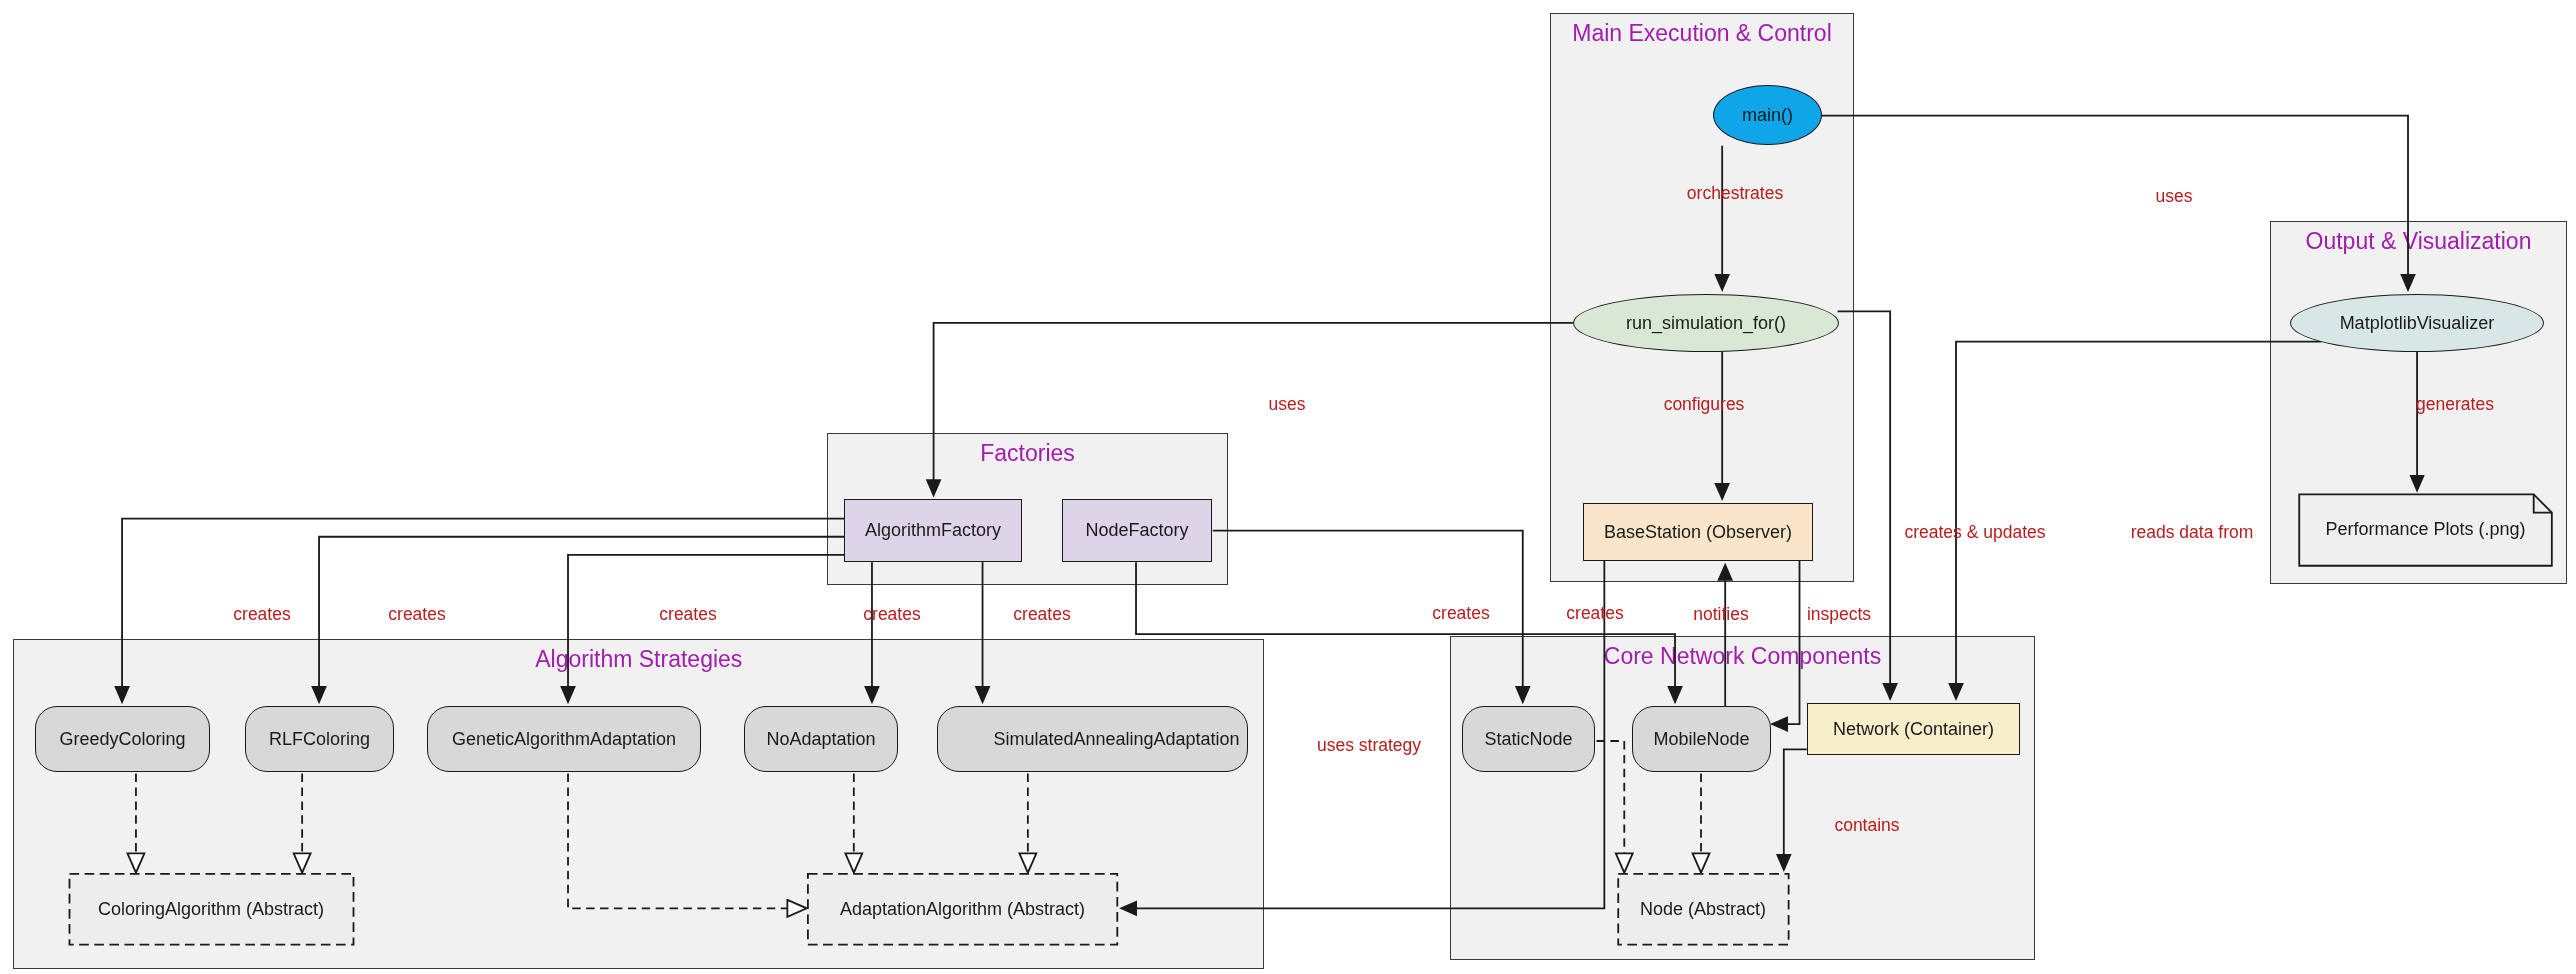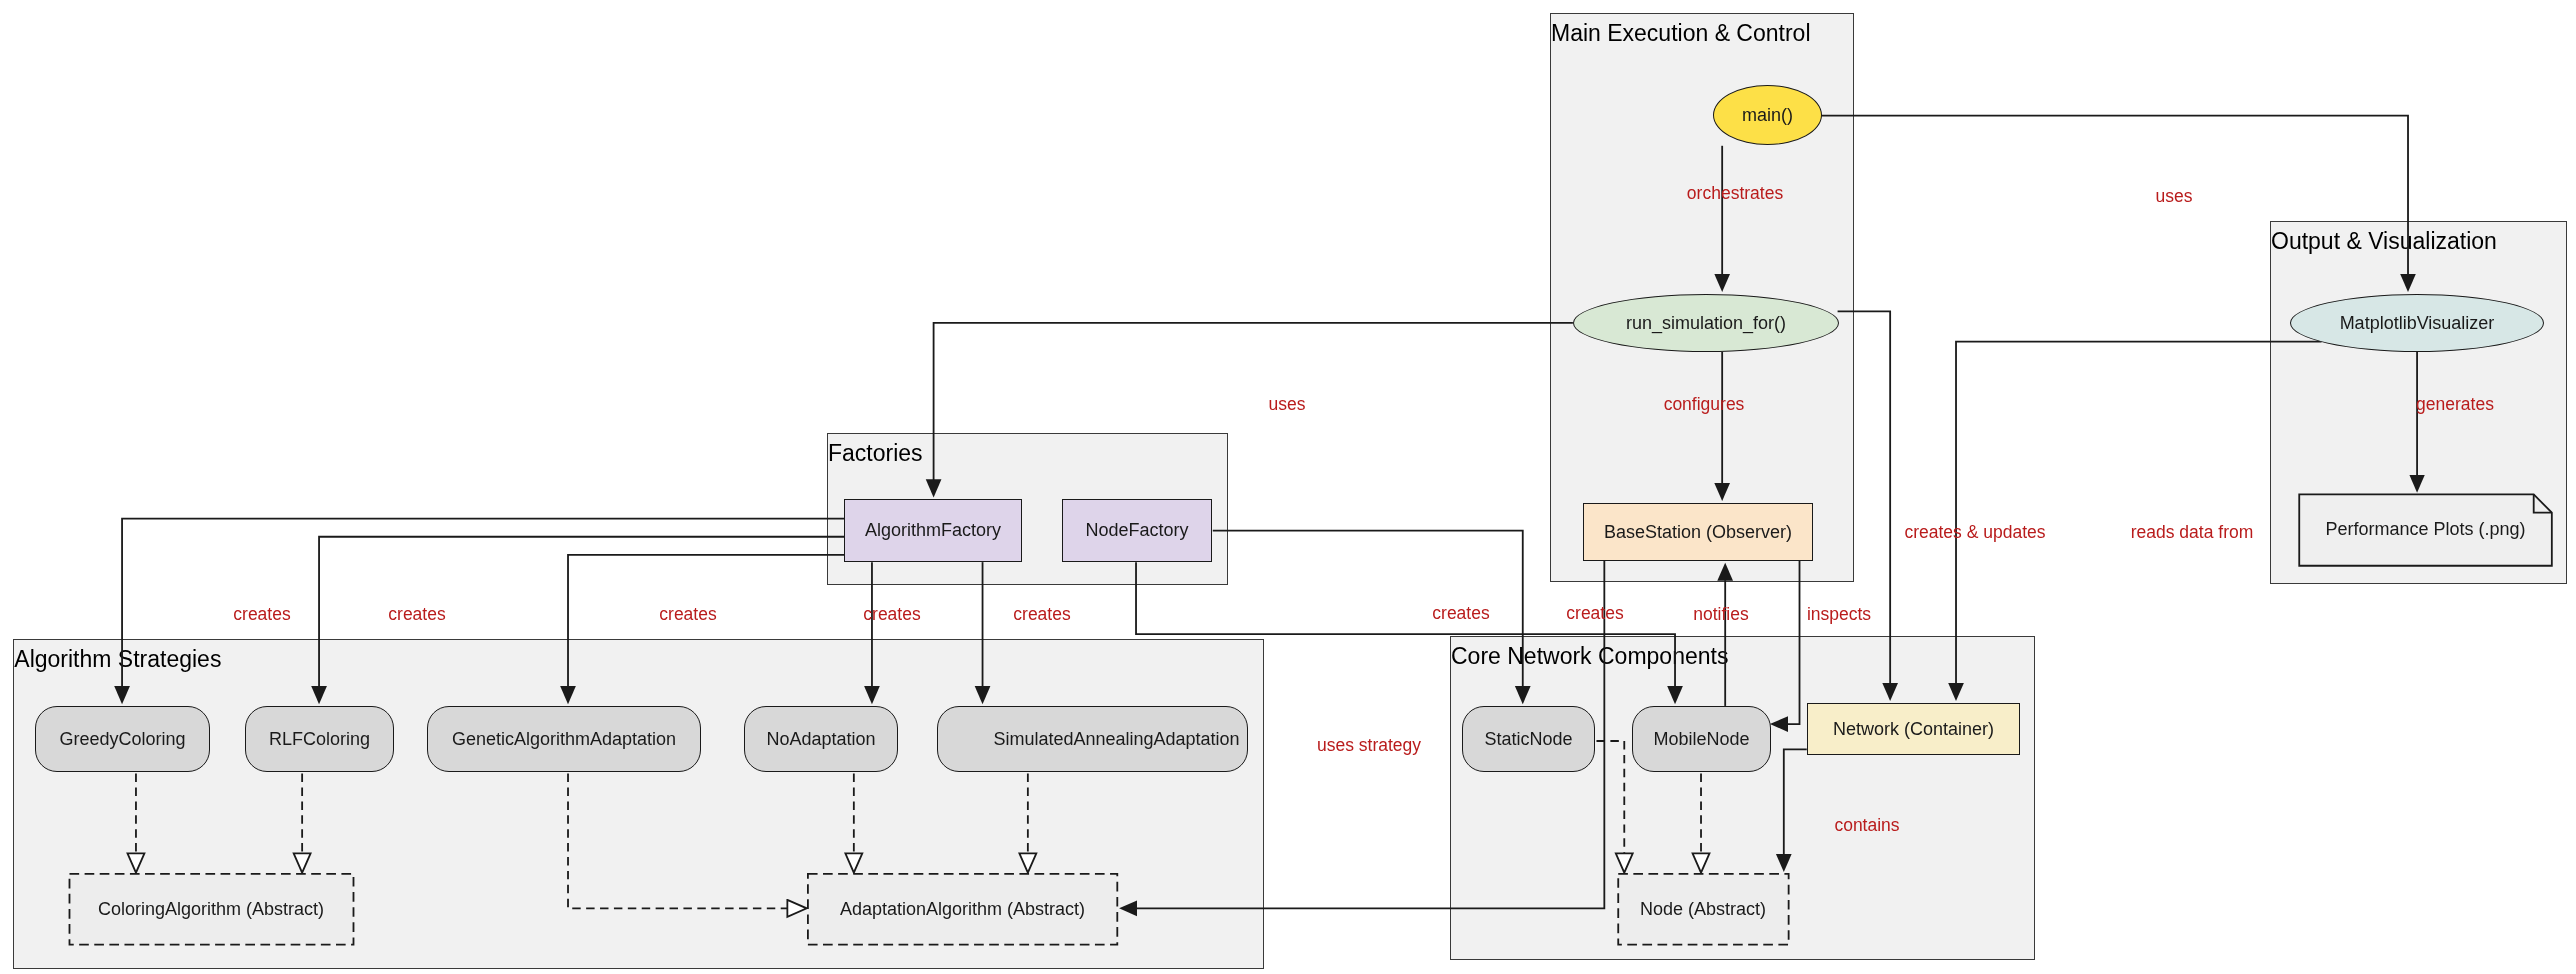--- a/index.html
+++ b/index.html
@@ -5,22 +5,22 @@
   html,body{margin:0;padding:0;background:#ffffff;}
   body{
     position:relative;width:2576px;height:975px;overflow:hidden;
     font-family:"Liberation Sans","DejaVu Sans",sans-serif;color:#1a1a1a;
   }
   .cluster{
     position:absolute;background:#f1f1f1;border:1.8px solid #3a3a3a;
     box-sizing:border-box;z-index:1;
   }
   .cluster-title{
-    position:absolute;top:6px;left:0;right:0;text-align:left;
-    font-size:23px;color:#000000;white-space:nowrap;
+    position:absolute;top:6px;left:0;right:0;text-align:center;
+    font-size:23px;color:#a21caf;white-space:nowrap;
   }
   #edge-layer{position:absolute;left:0;top:0;z-index:2;}
   .node{
     position:absolute;display:flex;align-items:center;justify-content:center;
     box-sizing:border-box;font-size:18px;white-space:nowrap;z-index:3;
     text-align:center;
   }
   .ellipse{border:1.8px solid #1a1a1a;border-radius:50%;}
   .rect{border:1.8px solid #1a1a1a;}
   .rounded{border:1.8px solid #1a1a1a;border-radius:22px;background:#d8d8d8;}
@@ -93,21 +93,21 @@
       <rect x="115" y="1446" width="470" height="117"></rect>
       <rect x="1337" y="1446" width="512" height="117"></rect>
       <rect x="2678" y="1446" width="282" height="117"></rect>
     </g>
 
     <path d="M3805,818 H4193 L4223,848 V936 H3805 Z" fill="#efefef"></path>
     <path d="M4193,818 V848 H4223"></path>
   </g>
 </svg>
 
-<div class="node ellipse" style="left:1713px;top:85px;width:109px;height:60px;background:#fde047;text-align:center;">main()</div>
+<div class="node ellipse" style="left:1713px;top:85px;width:109px;height:60px;background:#0ea5e9;text-align:center;">main()</div>
 <div class="node ellipse" style="left:1573px;top:294px;width:266px;height:58px;background:#d8e8d4;">run_simulation_for()</div>
 <div class="node ellipse" style="left:2290px;top:294px;width:254px;height:58px;background:#d7e7e6;">MatplotlibVisualizer</div>
 <div class="node rect" style="left:1583px;top:503px;width:230px;height:58px;background:#fbe5c9;">BaseStation (Observer)</div>
 <div class="node rect" style="left:844px;top:499px;width:178px;height:63px;background:#ded4ea;">AlgorithmFactory</div>
 <div class="node rect" style="left:1062px;top:499px;width:150px;height:63px;background:#ded4ea;">NodeFactory</div>
 <div class="node rounded" style="left:35px;top:706px;width:175px;height:66px;">GreedyColoring</div>
 <div class="node rounded" style="left:245px;top:706px;width:149px;height:66px;">RLFColoring</div>
 <div class="node rounded" style="left:427px;top:706px;width:274px;height:66px;">GeneticAlgorithmAdaptation</div>
 <div class="node rounded" style="left:744px;top:706px;width:154px;height:66px;">NoAdaptation</div>
 <div class="node rounded" style="left:937px;top:706px;width:311px;height:66px;padding-left:48px;">SimulatedAnnealingAdaptation</div>

